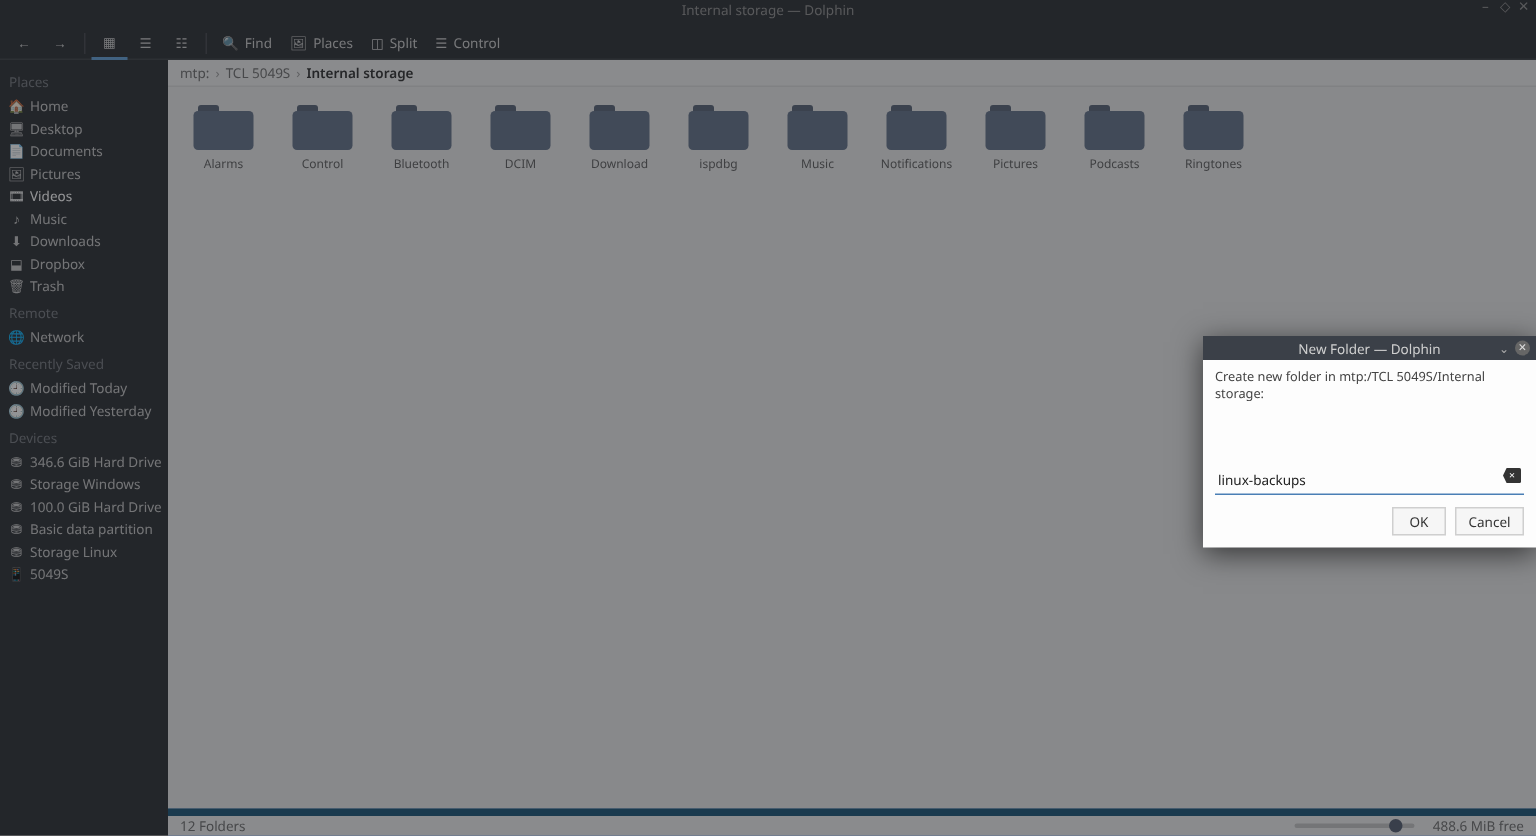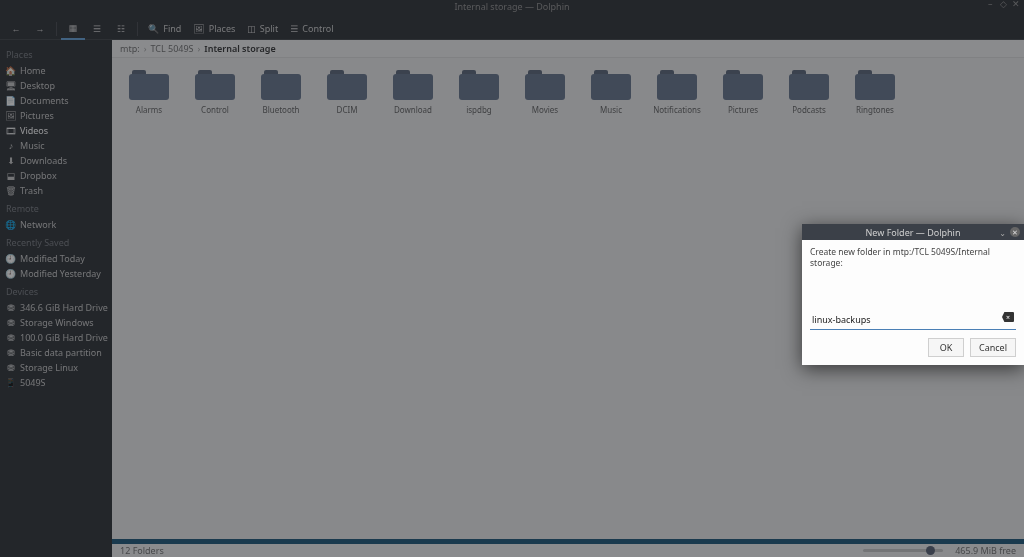--- a/index.html
+++ b/index.html
@@ -241,27 +241,20 @@
                 <div class="tab"></div>
                 <div class="body"></div>
               </div>
               <span>ispdbg</span>
             </div>
             <div class="file">
               <div class="folder-ico">
                 <div class="tab"></div>
                 <div class="body"></div>
               </div>
-              <span>Movies</span>
-            </div>
-            <div class="file">
-              <div class="folder-ico">
-                <div class="tab"></div>
-                <div class="body"></div>
-              </div>
               <span>Music</span>
             </div>
             <div class="file">
               <div class="folder-ico">
                 <div class="tab"></div>
                 <div class="body"></div>
               </div>
               <span>Notifications</span>
             </div>
             <div class="file">
@@ -289,21 +282,21 @@
       </div>
 
       <div class="statusbar">
         <span>12 Folders</span>
         <div class="spacer"></div>
         <div class="zoom">
           <div class="slider">
               <div class="thumb"></div>
             </div>
         </div>
-        <span style="margin-left:12px">465.9 MiB free</span>
+        <span style="margin-left:12px">488.6 MiB free</span>
       </div>
     </div>
 
   </div>
 </div>
 
 <div class="overlay">
   <div class="dialog">
     <div class="dlg-title">
       <span>New Folder — Dolphin</span>

